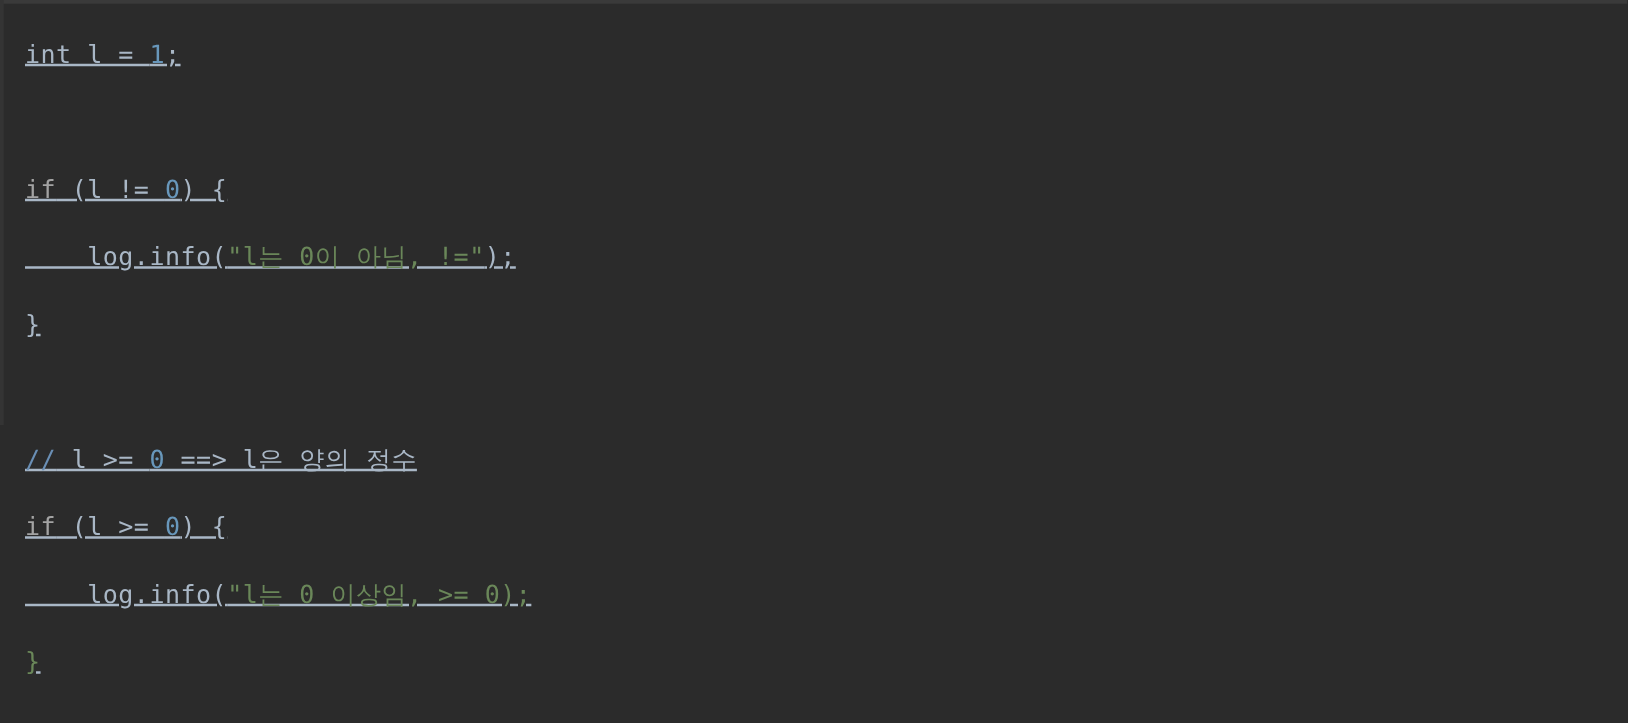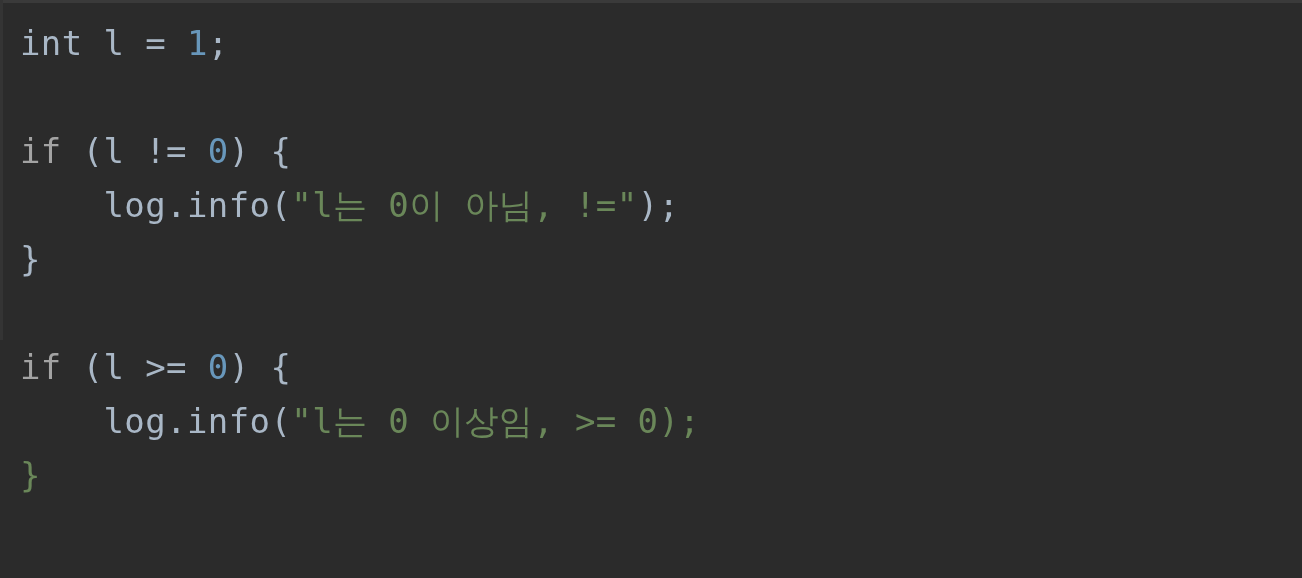--- a/index.html
+++ b/index.html
@@ -46,25 +46,26 @@
     position: absolute;
     top: 16px;
     left: 20px;
     right: 0;
     bottom: 0;
   }
 
   .code-line {
     height: 54px;
     line-height: 54px;
-    font-size: 34px;
+    font-size: 20px;
     letter-spacing: 0.4px;
     white-space: pre;
     color: #a9b7c6;
     font-family: "DejaVu Sans Mono", monospace;
+    text-decoration: underline;
   }
 
   .code-line.is-blank {
     color: transparent;
   }
 
   
   .tok-plain   { color: #a9b7c6; }
   .tok-keyword { color: #a3a3a3; }
   .tok-number  { color: #6897bb; }
@@ -77,17 +78,18 @@
 
 <div id="code-viewer">
   <div id="code-surface">
 
   <div class="code-line"><span class="tok-plain">int l = </span><span class="tok-number">1</span><span class="tok-punct">;</span></div>
       <div class="code-line is-blank">&nbsp;</div>
       <div class="code-line"><span class="tok-keyword">if</span><span class="tok-plain"> (l != </span><span class="tok-number">0</span><span class="tok-plain">) {</span></div>
       <div class="code-line"><span class="tok-plain">    log.info(</span><span class="tok-string">"l는 0이 아님, !="</span><span class="tok-plain">);</span></div>
       <div class="code-line"><span class="tok-plain">}</span></div>
       <div class="code-line is-blank">&nbsp;</div>
+      <div class="code-line"><span class="tok-comment">//</span><span class="tok-plain"> l &gt;= </span><span class="tok-number">0</span><span class="tok-plain"> ==&gt; l은 양의 정수</span></div>
       <div class="code-line"><span class="tok-keyword">if</span><span class="tok-plain"> (l &gt;= </span><span class="tok-number">0</span><span class="tok-plain">) {</span></div>
       <div class="code-line"><span class="tok-plain">    log.info(</span><span class="tok-string">"l는 0 이상임, &gt;= 0);</span></div>
       <div class="code-line"><span class="tok-string">}</span></div>
     </div>
 </div>
 
 </body></html>

